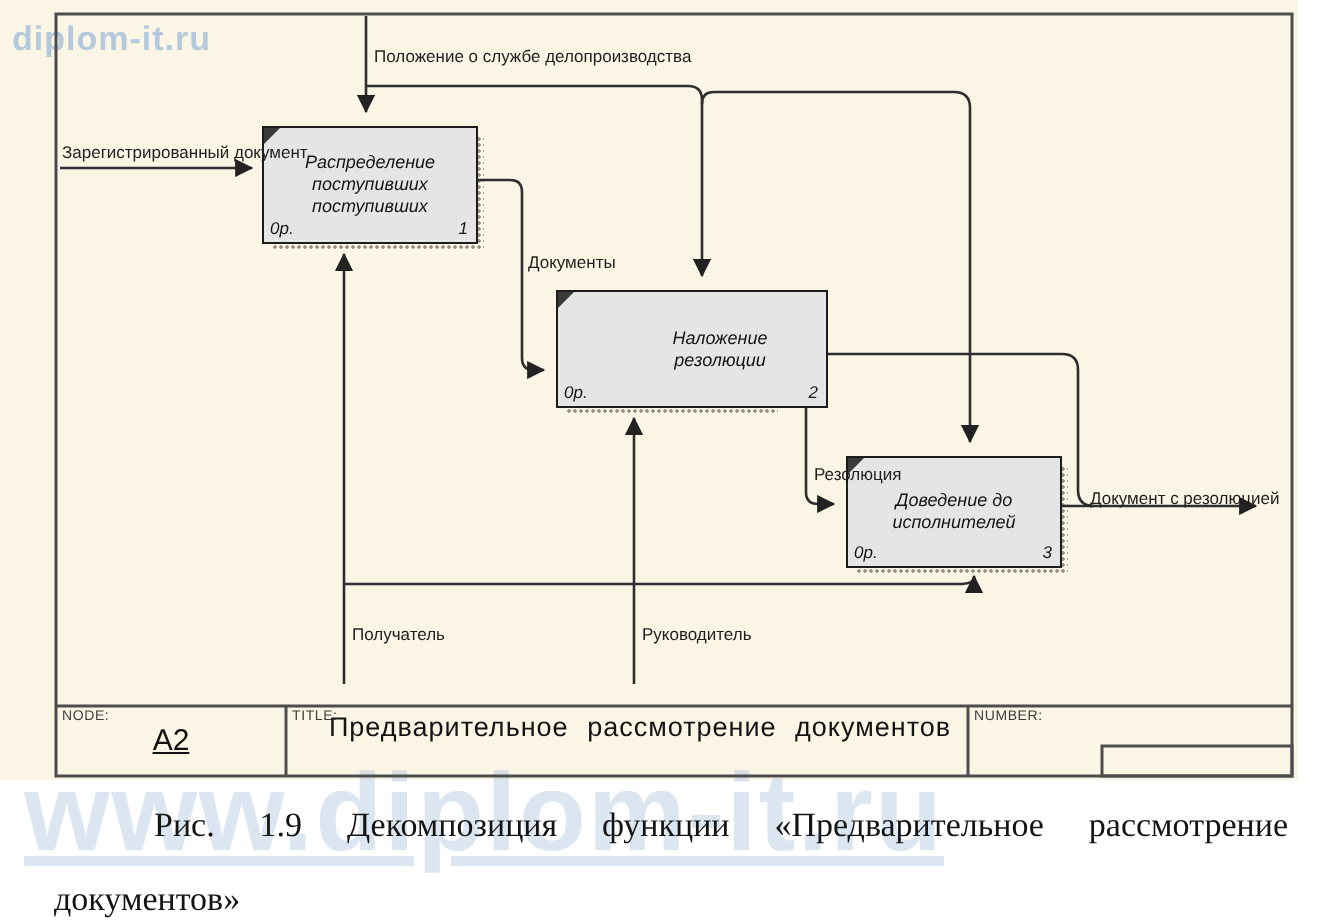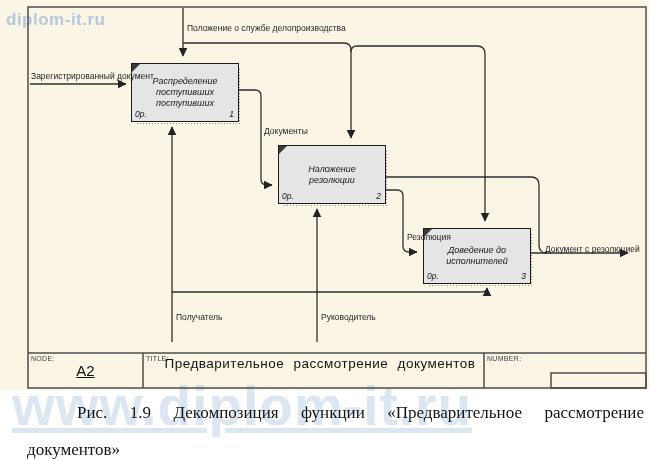--- a/index.html
+++ b/index.html
@@ -80,21 +80,21 @@
     <span class="notch"></span>
     <div>
       <div>Распределение</div>
       <div>поступивших</div>
       <div>поступивших</div>
     </div>
     <span class="cost">0р.</span>
     <span class="num">1</span>
   </div>
 
-  <div class="abox" style="left:278px;top:145px;width:106px;height:57px;">
+  <div class="abox" style="left:278px;top:145px;width:106px;height:57px;padding-left:28px;">
     <span class="notch"></span>
     <div>
       <div>Наложение</div>
       <div>резолюции</div>
     </div>
     <span class="cost">0р.</span>
     <span class="num">2</span>
   </div>
 
   <div class="abox" style="left:423px;top:228px;width:106px;height:54px;">

